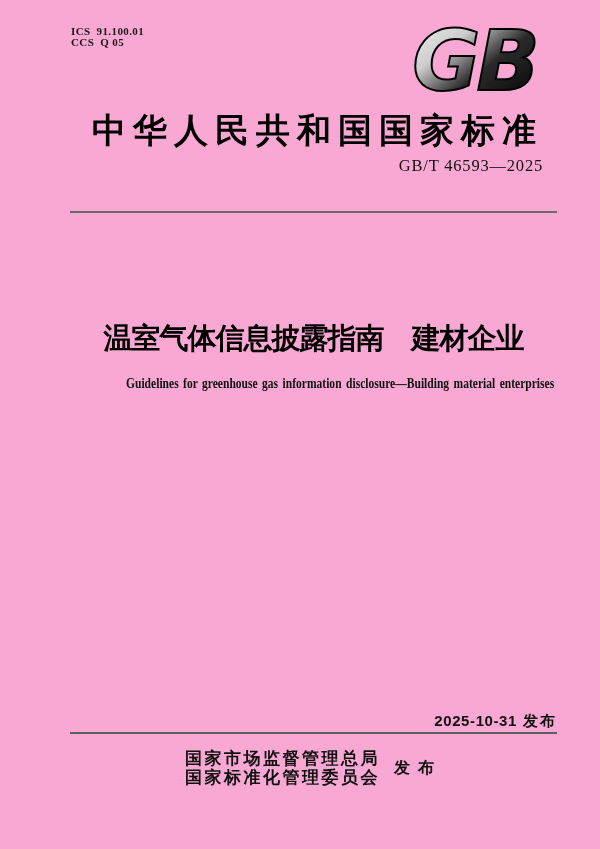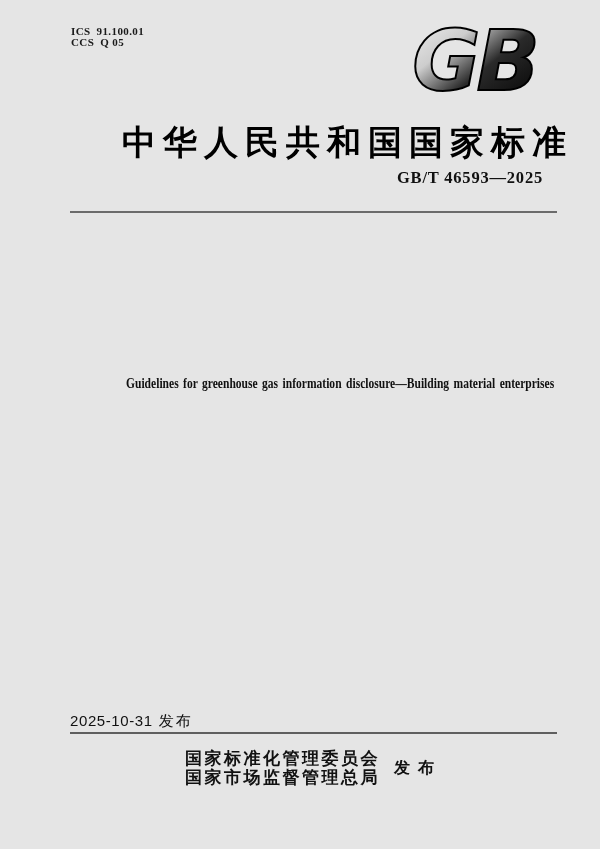--- a/index.html
+++ b/index.html
@@ -4,21 +4,21 @@
 <style>
   html, body {
     margin: 0;
     padding: 0;
     background: #ffffff;
   }
   .page {
     position: relative;
     width: 600px;
     height: 849px;
-    background: #e5e5e5;
+    background: #f9a8d4;
     overflow: hidden;
     color: #000;
   }
 
   
   .ics-block {
     position: absolute;
     left: 71px;
     top: 26px;
     font-family: "Liberation Serif", "DejaVu Serif", serif;
@@ -39,42 +39,42 @@
     height: 72px;
     font-style: italic;
   }
 
   
   .national-title {
     position: absolute;
     left: 70px;
     top: 107px;
     width: 487px;
-    margin: 16px;
-    text-align: right;
+    margin: 4px;
+    text-align: center;
     font-family: "Liberation Serif", "DejaVu Serif", serif;
     font-weight: bold;
     font-size: 34px;
     line-height: 40px;
     letter-spacing: 7px;
     white-space: nowrap;
     color: #000;
   }
 
   
   .std-number {
     position: absolute;
     left: 70px;
-    top: 168px;
+    top: 156px;
     width: 487px;
     box-sizing: border-box;
     padding-right: 14px;
     text-align: right;
     font-family: "Liberation Serif", "DejaVu Serif", serif;
-    font-weight: bold;
+    font-weight: normal;
     font-size: 16.5px;
     letter-spacing: 0.8px;
     color: #111;
   }
 
   
   .rule {
     position: absolute;
     left: 70px;
     width: 487px;
@@ -118,23 +118,23 @@
     color: #111;
   }
 
   
   .dates-row {
     position: absolute;
     left: 70px;
     top: 712px;
     width: 487px;
     display: flex;
-    justify-content: space-between;
+    justify-content: flex-end;
     font-family: "Liberation Sans", "DejaVu Sans", sans-serif;
-    font-weight: normal;
+    font-weight: bold;
     font-size: 15px;
     letter-spacing: 0.6px;
     color: #111;
   }
   .date-label { margin-left: 6px; letter-spacing: 2px; }
 
   
   .issuer-row {
     position: absolute;
     left: 70px;
@@ -191,32 +191,33 @@
       <text x="73" y="65" text-anchor="middle" font-family="'DejaVu Sans', sans-serif" font-weight="bold" font-size="83" letter-spacing="-4" fill="url(#gbgrad)" stroke="#000" stroke-width="2">GB</text>
     </svg>
   </div>
 
   <h1 class="national-title">中华人民共和国国家标准</h1>
 
   <div class="std-number">GB/T 46593—2025</div>
 
   <div class="rule rule-top"></div>
 
+  <h2 class="title-zh">温室气体信息披露指南　建材企业</h2>
 
   <div class="title-en">Guidelines for greenhouse gas information disclosure—Building material enterprises</div>
 
   <div class="dates-row">
     <div class="date-item">
       <span>2025-10-31</span><span class="date-label">发布</span>
     </div>
   </div>
 
   <div class="rule rule-bottom"></div>
 
   <div class="issuer-row">
     <div class="issuer-names">
+      <div class="issuer-line">国家市场监督管理总局</div>
       <div class="issuer-line">国家标准化管理委员会</div>
-      <div class="issuer-line">国家市场监督管理总局</div>
     </div>
     <div class="release-label">发布</div>
   </div>
 
 </div>
 
 </body></html>

